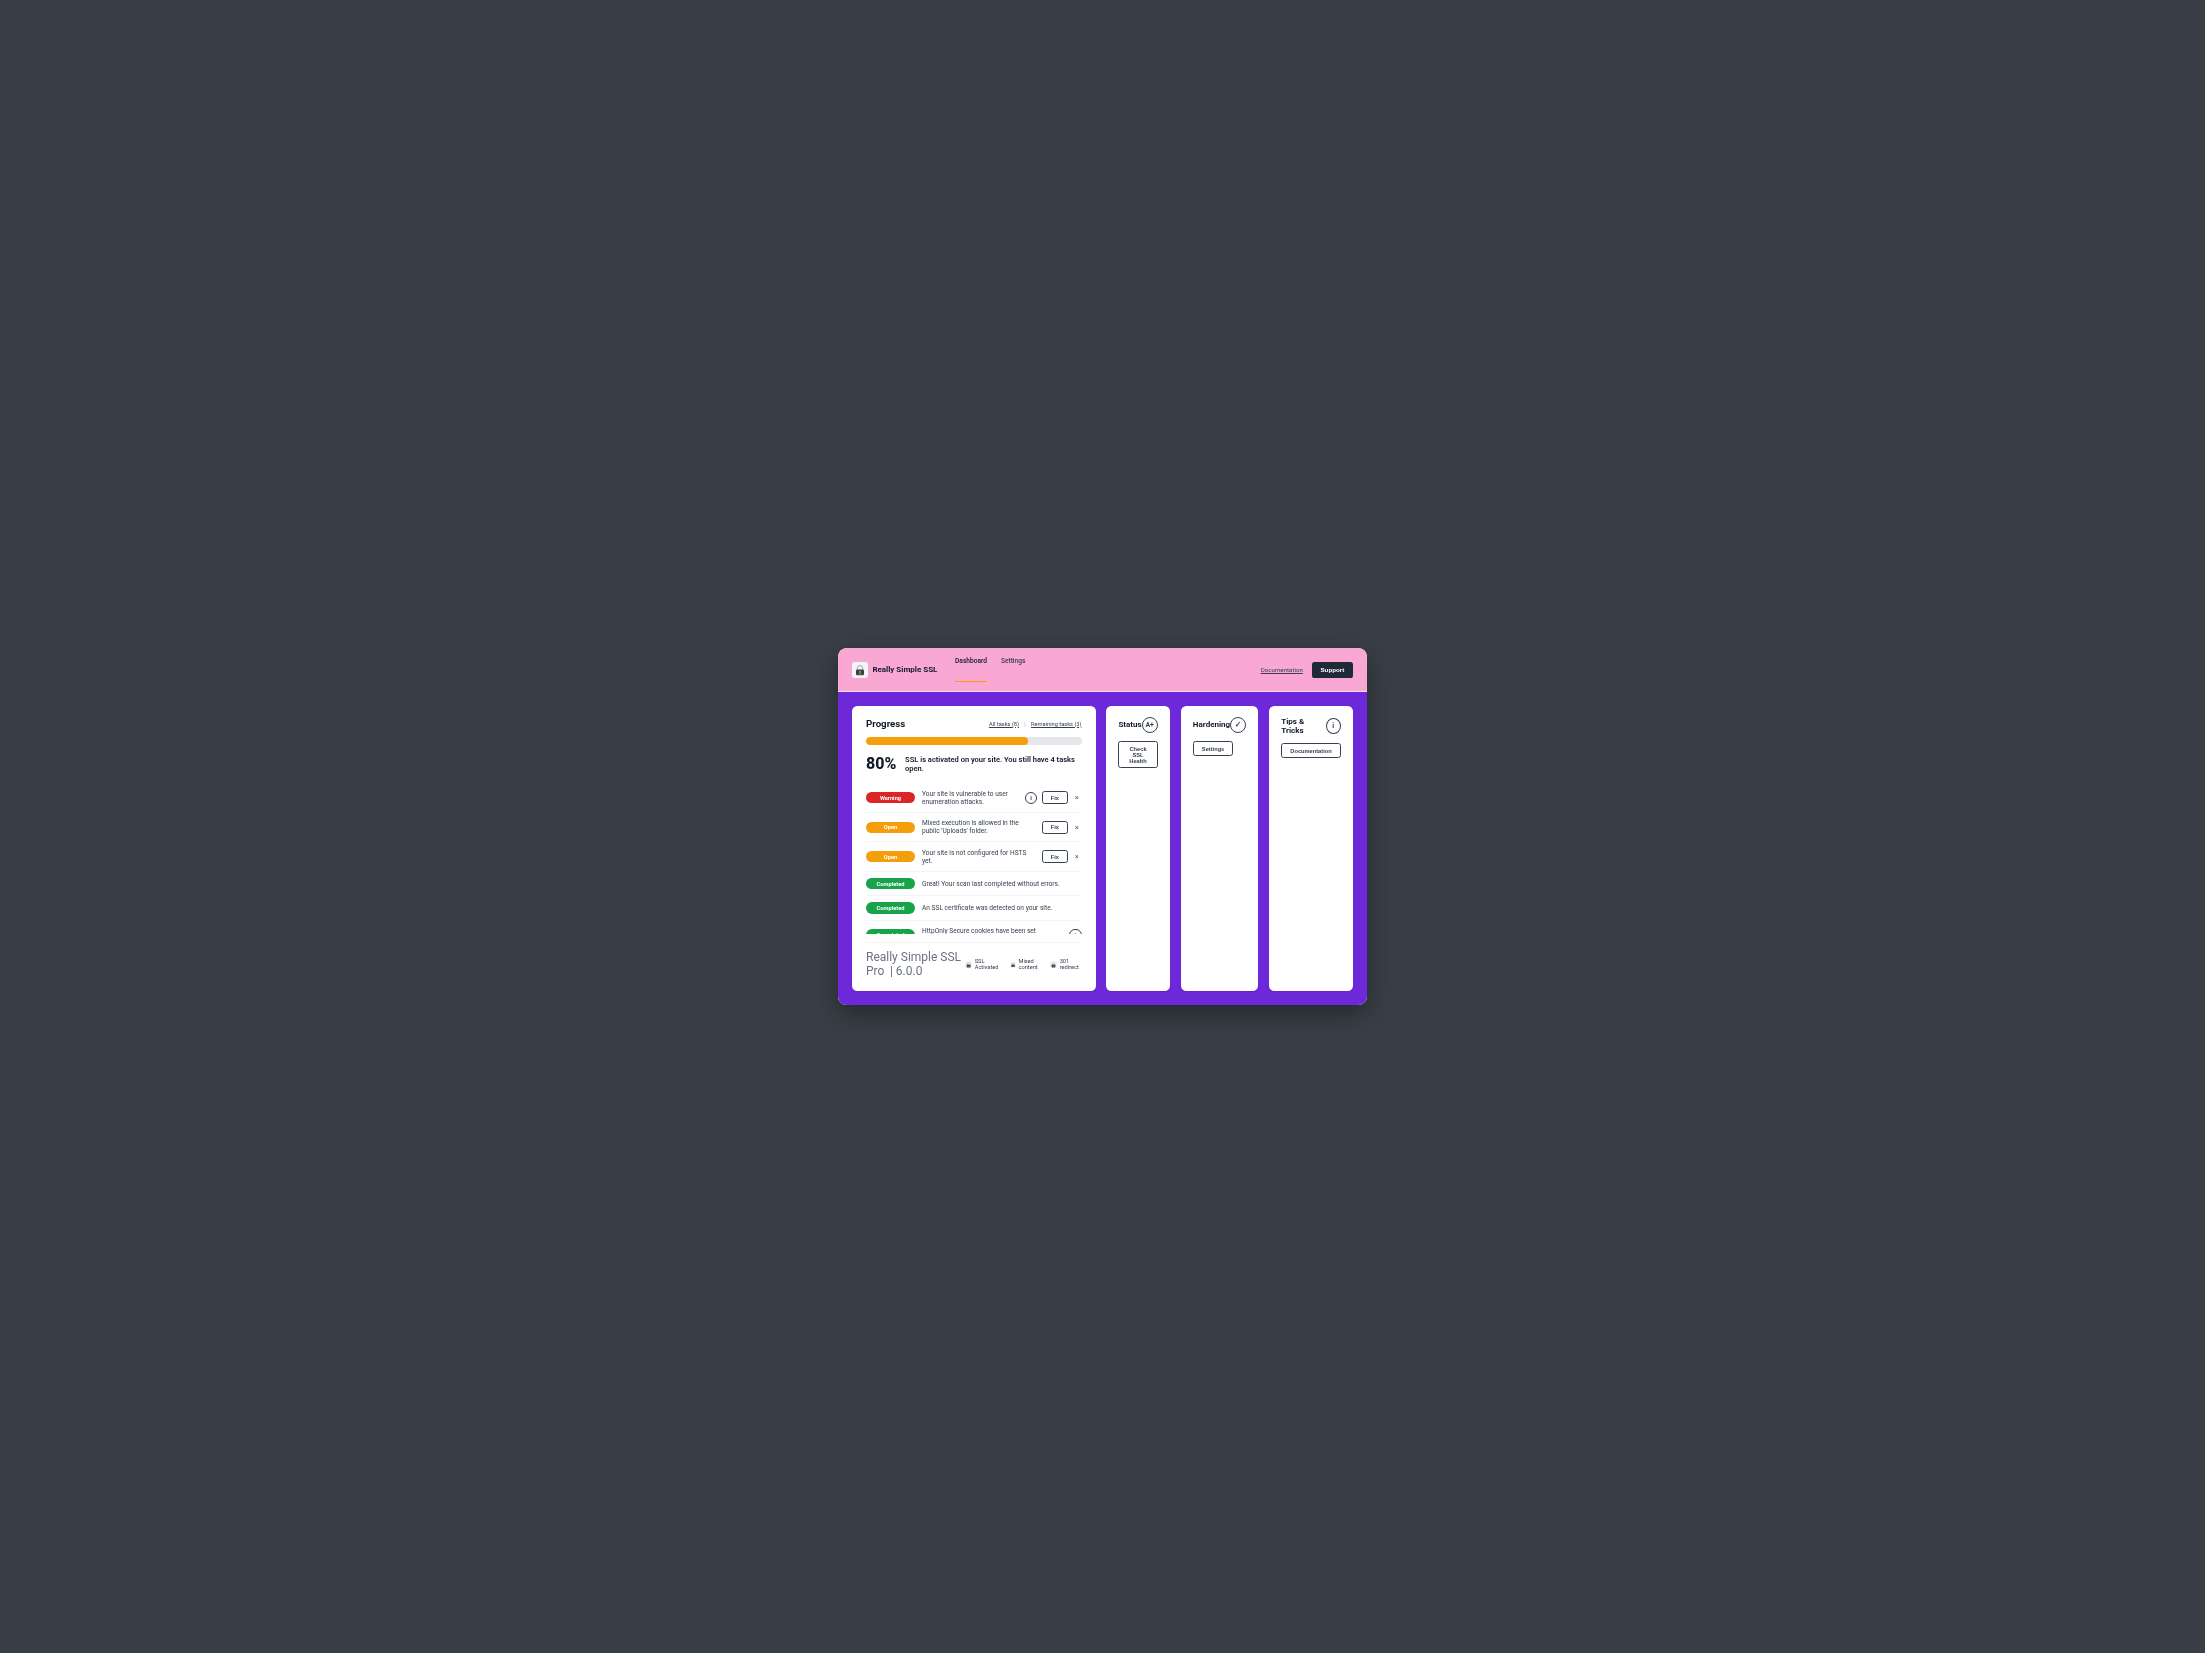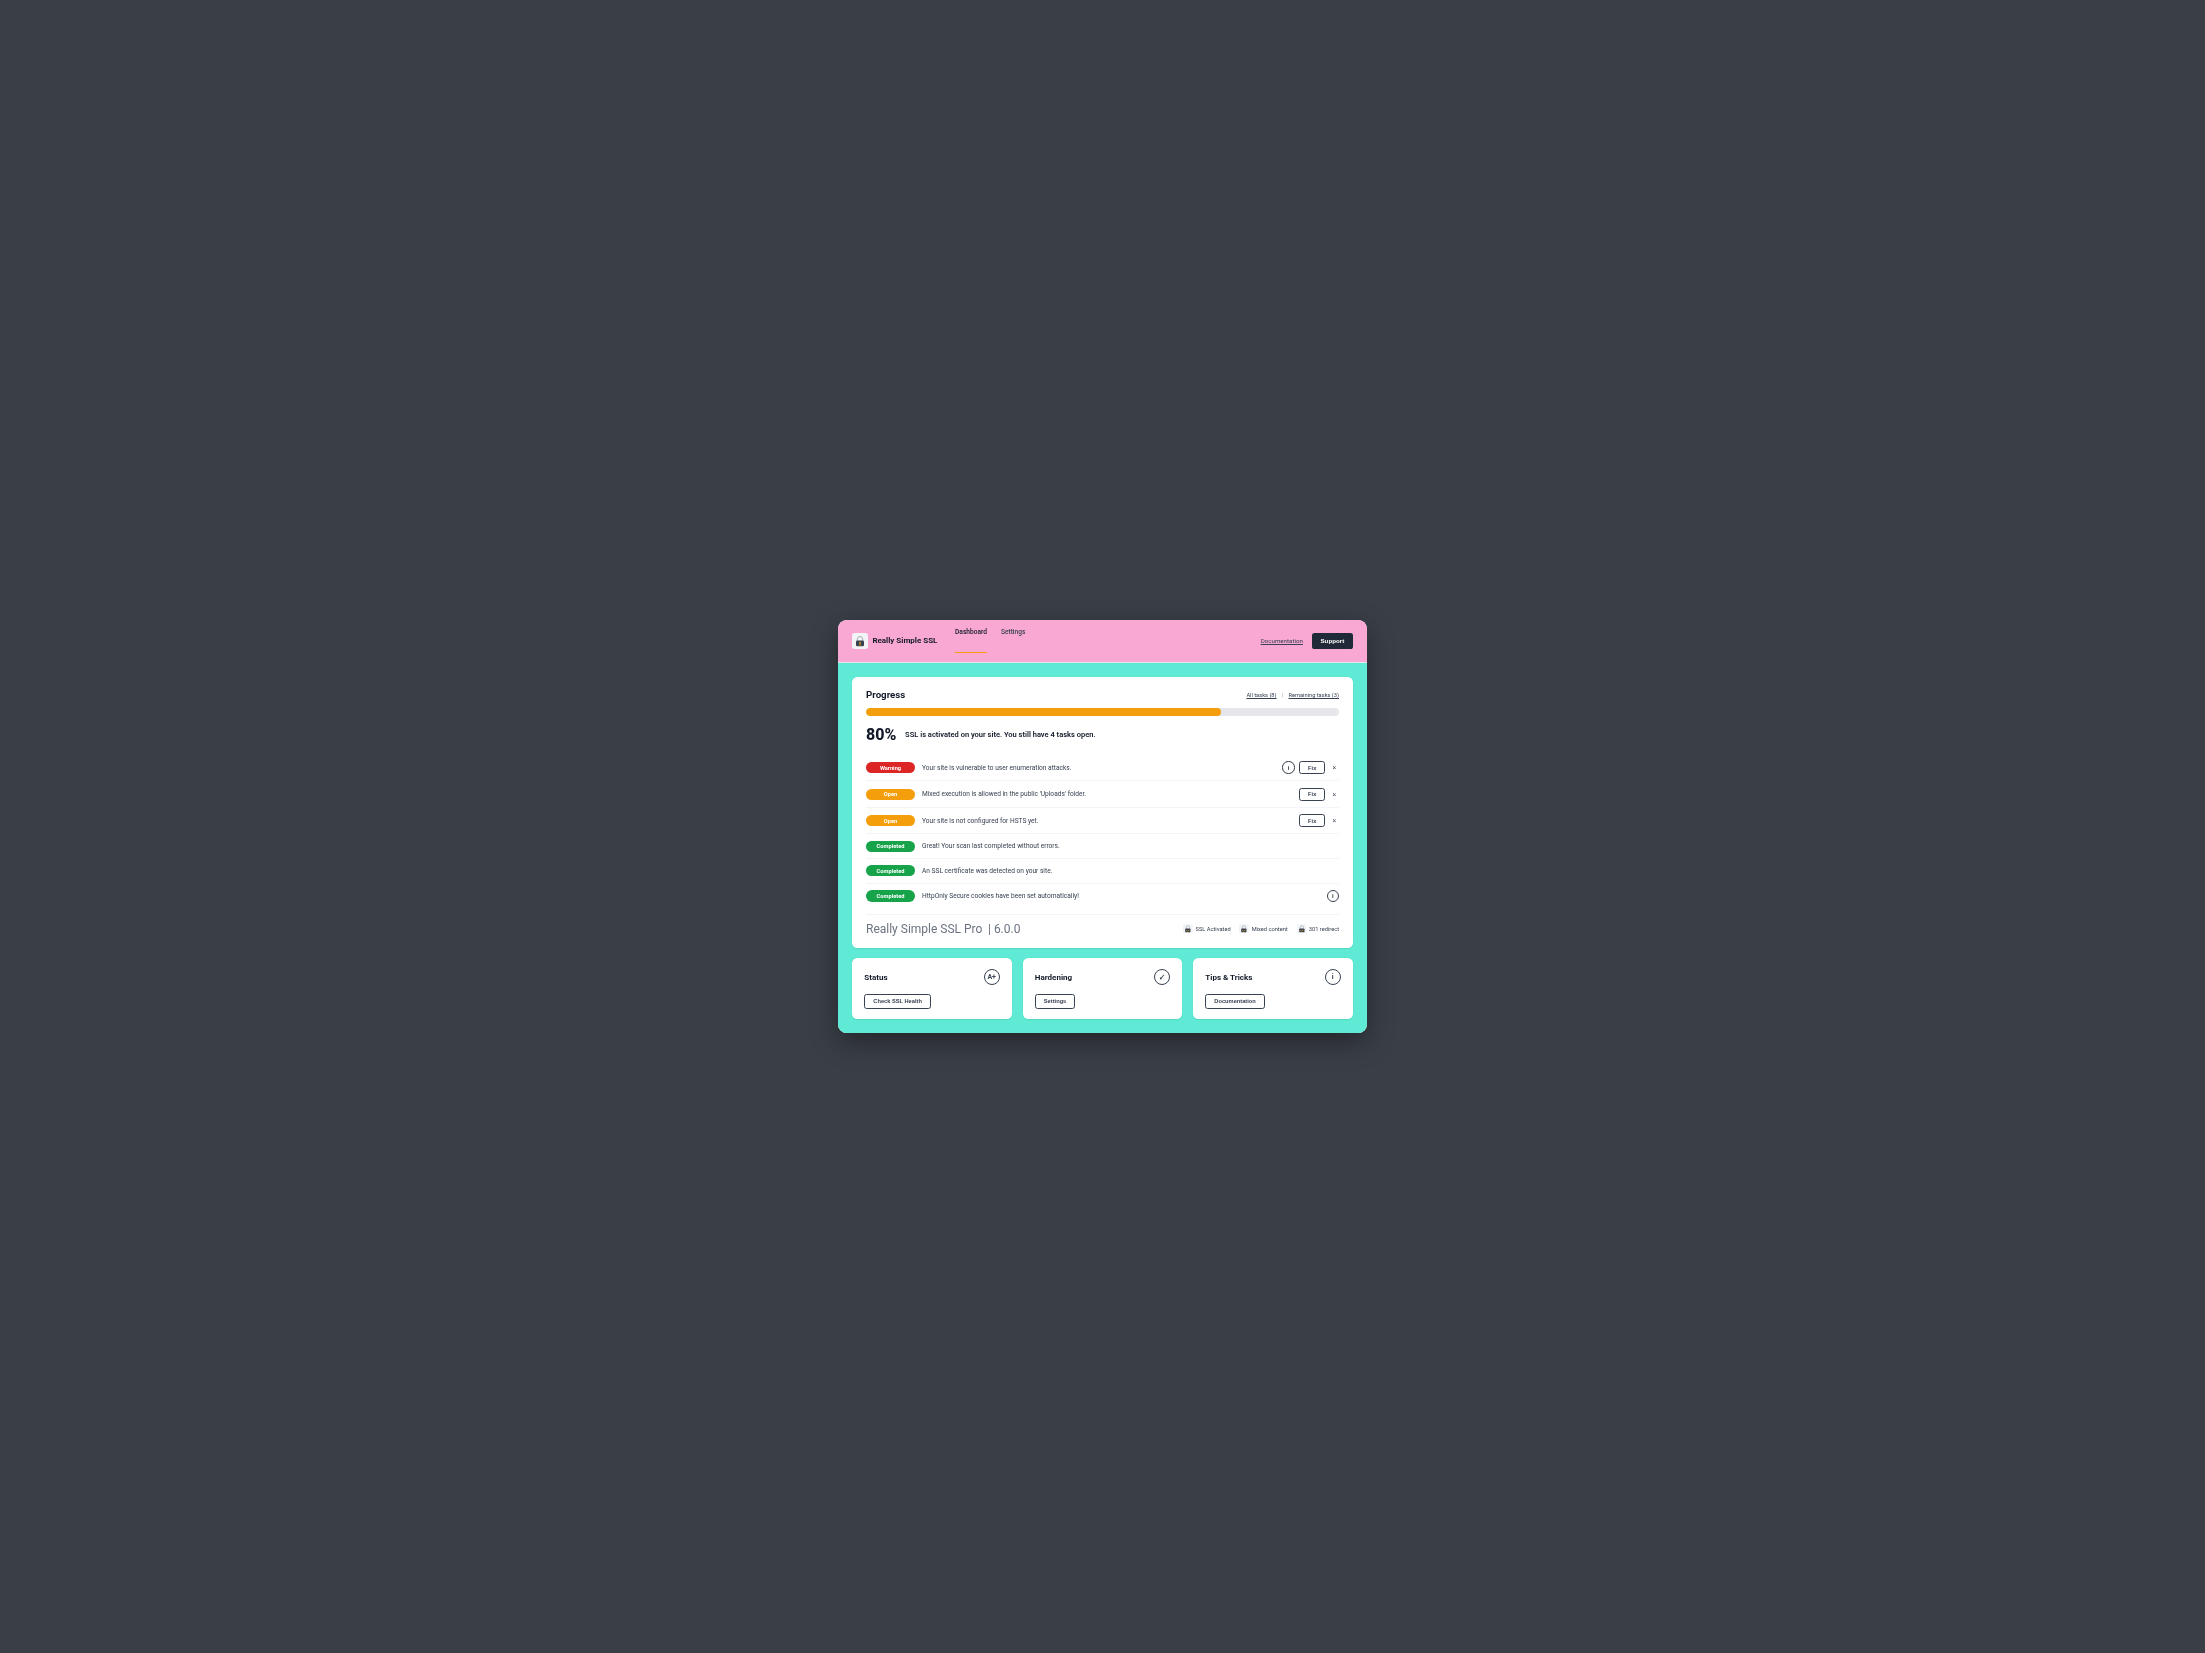--- a/index.html
+++ b/index.html
@@ -77,24 +77,23 @@
       color: #ffffff;
       border: none;
       border-radius: 2.6px;
       padding: 4.4px 8.8px;
       font-size: 6.2px;
       font-weight: 600;
       cursor: pointer;
     }
     
     .main-content {
-      background: #5eead4;
+      background: #6d28d9;
       padding: 14px;
       display: flex;
-      flex-direction: column;
       gap: 10.6px;
     }
     
     .card {
       background: #ffffff;
       border-radius: 5.3px;
       padding: 12.3px 14px;
       box-shadow: 0 0.4px 1.3px rgba(0,0,0,0.08);
     }
     .progress-header {

